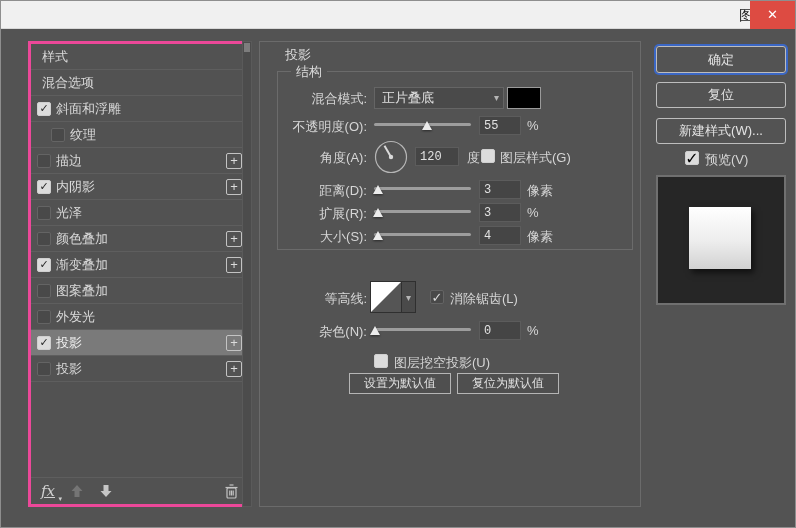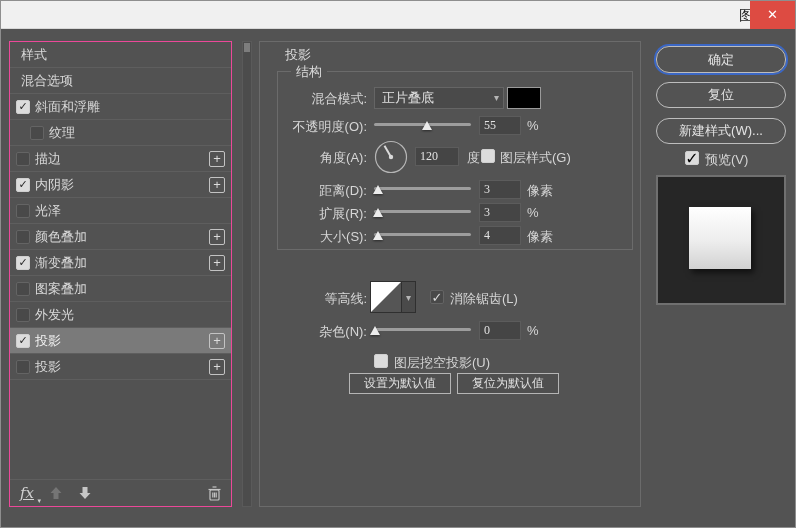--- a/index.html
+++ b/index.html
@@ -11,22 +11,22 @@
   
   .titlebar { position:absolute; left:0; top:0; right:0; height:28px;
               background:#f0f0f0; border-bottom:1px solid #d8d8d8; }
   .title { position:absolute; left:0; right:0; top:0; height:28px; line-height:28px;
            text-align:right; font-size:14px; color:#1a1a1a; }
   .closebtn { position:absolute; right:0; top:0; width:45px; height:28px;
               background:#dd4b42; color:#fff; font-size:13px; line-height:28px;
               text-align:center; cursor:default; }
 
   
-  .sidebar { position:absolute; left:8px; top:40px; width:223px; height:466px;
-             border:1px solid #ec4899; background:#525252; }
+  .sidebar { position:absolute; left:27px; top:40px; width:223px; height:466px;
+             border:3px solid #ec4899; background:#525252; }
   .sb-row { display:flex; align-items:center; height:26px; padding:0 6px;
             border-bottom:1px solid #5e5e5e; color:#d9d9d9; font-size:13px; }
   .sb-row.selected { background:#7a7a7a; color:#f2f2f2; }
   .sb-row.indent { padding-left:20px; }
   .sb-label { margin-left:5px; white-space:nowrap; }
   .cb { width:14px; height:14px; border-radius:2px; background:#494949;
         border:1px solid #646464; display:flex; align-items:center;
         justify-content:center; flex:0 0 auto; }
   .cb.checked { background:#dcdcdc; border-color:#cfcfcf; color:#262626;
                 font-size:11px; font-weight:bold; }
@@ -56,21 +56,21 @@
   .group { position:absolute; left:17px; width:356px; border:1px solid #6b6b6b; }
   .group-legend { position:absolute; top:-9px; left:13px; background:#535353;
                   padding:0 5px; font-size:13px; color:#dcdcdc; }
   .g-structure { top:29px; height:179px; }
   .g-quality { top:216px; height:89px; }
   .flabel { position:absolute; width:95px; left:12px; text-align:right;
             color:#d6d6d6; font-size:13px; white-space:nowrap; }
   .unit { position:absolute; font-size:13px; color:#d6d6d6; }
   .valbox { position:absolute; width:42px; height:19px; background:#454545;
             border:1px solid #5c5c5c; color:#e2e2e2; font-size:12px;
-            padding:0 4px; font-family:Liberation Serif, serif; }
+            padding:0 4px; font-family:Liberation Mono, monospace; }
   .dropdown { position:absolute; left:114px; top:45px; width:130px; height:22px;
               background:#4a4a4a; border:1px solid #656565; line-height:20px;
               padding-left:7px; font-size:13px; color:#e0e0e0; }
   .dd-chev { position:absolute; right:4px; top:0; line-height:20px; font-size:10px; color:#b5b5b5; }
   .swatch { position:absolute; left:247px; top:45px; width:34px; height:22px;
             background:#000; border:1px solid #9a9a9a; }
   .slider { position:absolute; left:114px; width:97px; height:14px; }
   .slider .track { position:absolute; left:0; right:0; top:5px; height:3px;
                    background:#9d9d9d; border-radius:2px; }
   .slider .thumb { position:absolute; top:3px; width:0; height:0; transform:translateX(-50%);
@@ -86,21 +86,21 @@
                    border:1px solid #2f2f2f; }
   .contour-strip { position:absolute; left:142px; top:239px; width:14px; height:32px;
                    background:#4a4a4a; border:1px solid #2f2f2f; border-left:none;
                    text-align:center; }
   .contour-strip .dd-chev { position:static; line-height:32px; }
   .defbtn { position:absolute; height:21px; width:102px; background:#4f4f4f;
             border:1px solid #b5b5b5; color:#e0e0e0; font-size:12px;
             text-align:center; line-height:19px; }
 
   
-  .rbtn { position:absolute; left:655px; width:130px; height:26px; border-radius:13px;
+  .rbtn { position:absolute; left:655px; width:130px; height:26px; border-radius:3px;
           border:1px solid #bdbdbd; background:transparent; color:#e4e4e4;
           font-size:13px; text-align:center; line-height:24px; }
   .rbtn.ok { top:45px; height:27px; line-height:25px; box-shadow:0 0 0 2px #3b67c5; }
   .rbtn.reset { top:81px; }
   .rbtn.newstyle { top:117px; }
   .preview-thumb { position:absolute; left:655px; top:174px; width:130px; height:130px;
                    background:#262626; border:2px solid #707070; }
   .preview-square { position:absolute; left:31px; top:30px; width:62px; height:62px;
                     background:linear-gradient(#ffffff, #ededed 55%, #d2d2d2);
                     box-shadow:3px 4px 6px rgba(0,0,0,.55); }

